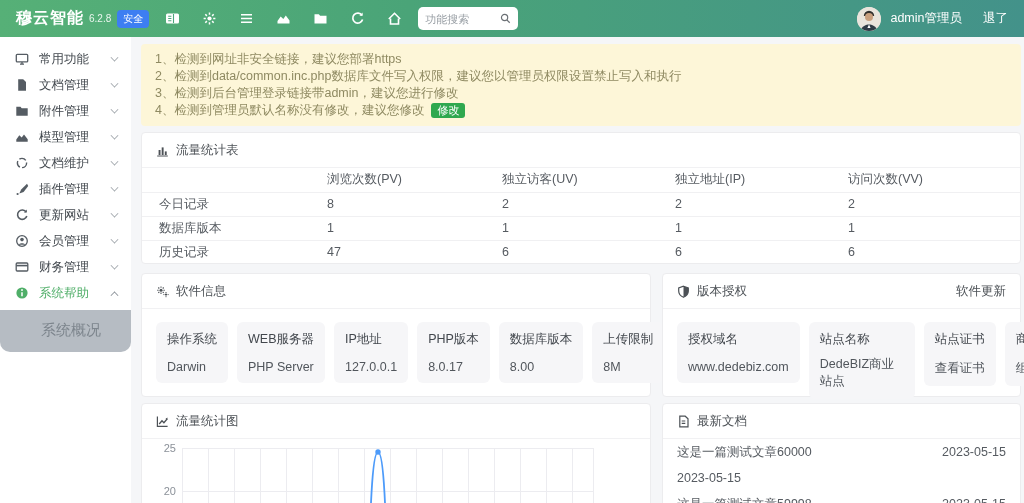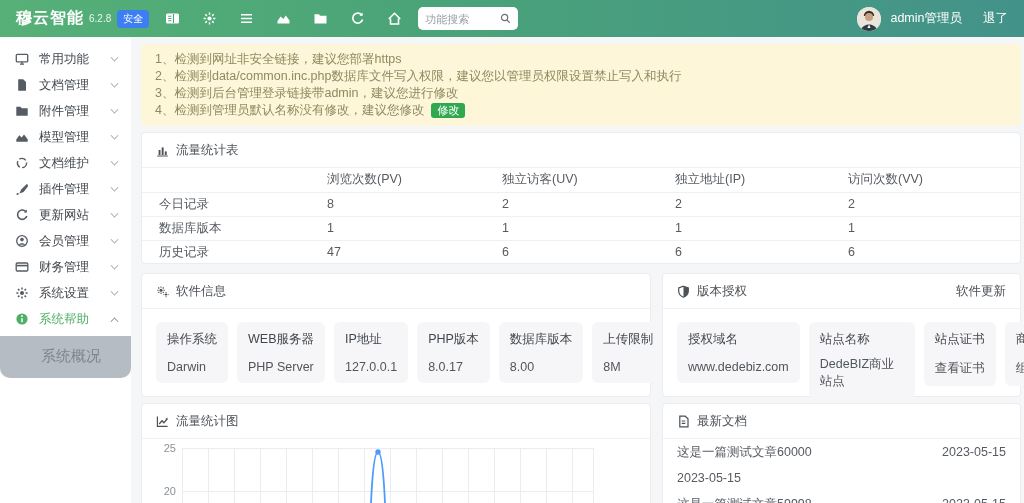--- a/index.html
+++ b/index.html
@@ -202,28 +202,20 @@
       </svg>
     <span class="lbl">会员管理</span>
       <span class="chev"></span>
   </div>
   <div class="sd-item">
     <svg class="sd-ic" viewBox="0 0 14 14">
         <rect x="1.2" y="3" width="11.6" height="8" rx="1" fill="none" stroke="currentColor" stroke-width="1.3"></rect>
         <path d="M1.2 5.6h11.6" stroke="currentColor" stroke-width="1.6"></path>
       </svg>
     <span class="lbl">财务管理</span>
-      <span class="chev"></span>
-  </div>
-  <div class="sd-item">
-    <svg class="sd-ic" viewBox="0 0 14 14">
-        <circle cx="7" cy="7" r="2" fill="currentColor"></circle>
-        <path d="M7 1.4v2M7 10.6v2M1.4 7h2M10.6 7h2M3 3l1.4 1.4M9.6 9.6L11 11M11 3L9.6 4.4M4.4 9.6L3 11" stroke="currentColor" stroke-width="1.5"></path>
-      </svg>
-    <span class="lbl">系统设置</span>
       <span class="chev"></span>
   </div>
   <div class="sd-item active">
     <svg class="sd-ic" viewBox="0 0 14 14">
         <circle cx="7" cy="7" r="5.6" fill="currentColor"></circle>
         <path d="M7 6.2v4" stroke="#fff" stroke-width="1.5"></path>
         <circle cx="7" cy="4" r=".95" fill="#fff"></circle>
       </svg>
     <span class="lbl">系统帮助</span>
       <span class="chev"></span>

